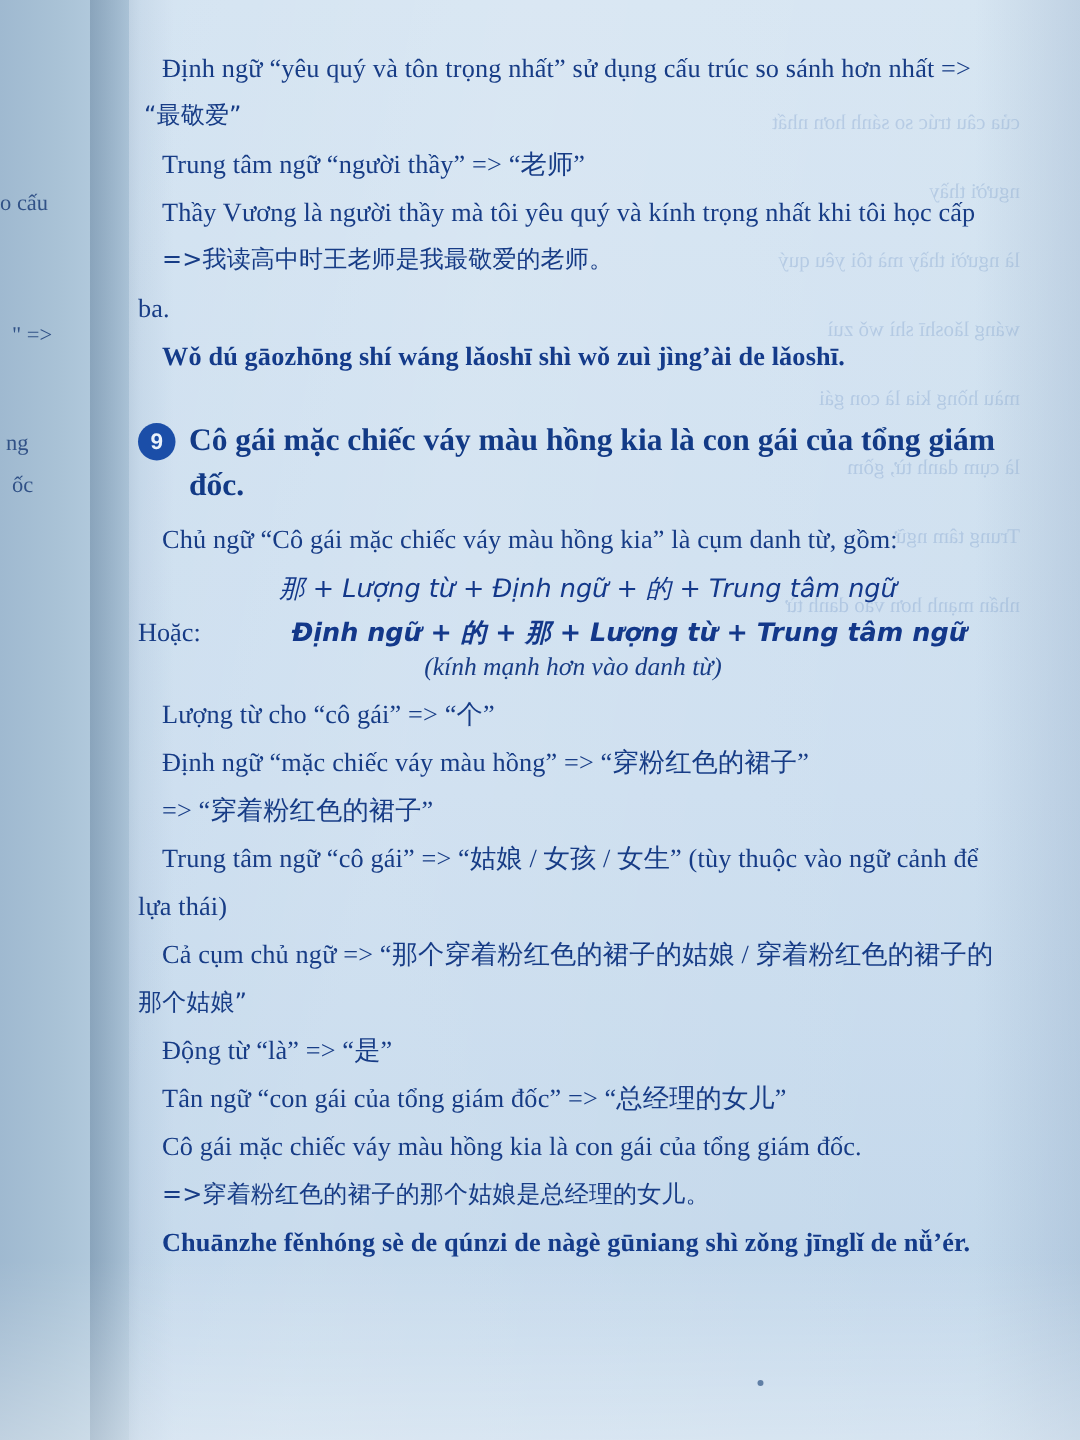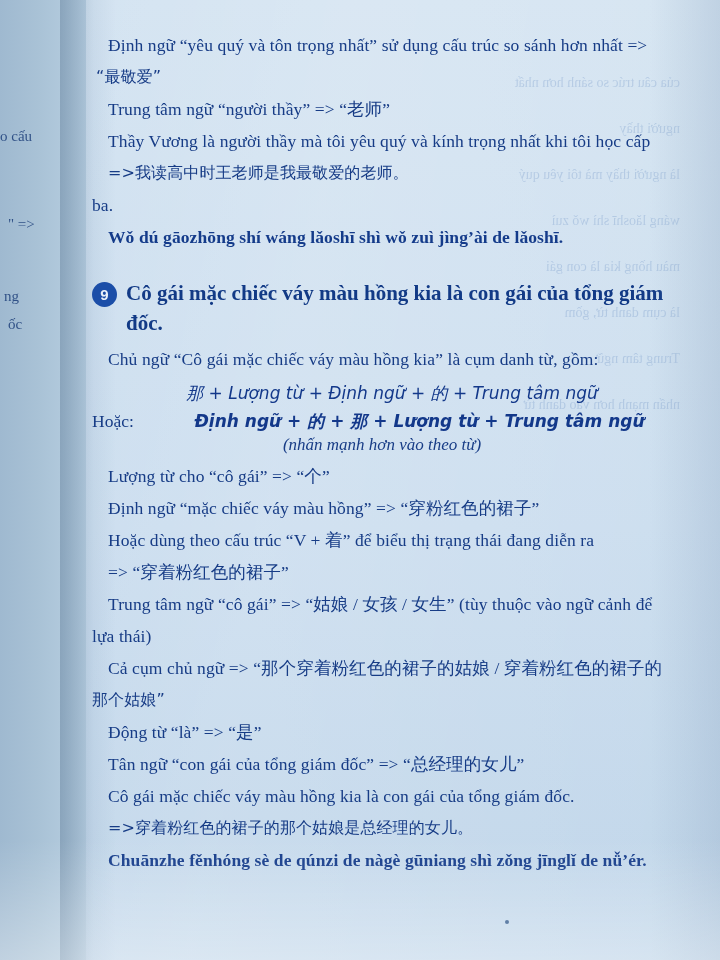--- a/index.html
+++ b/index.html
@@ -227,25 +227,24 @@
 
     <p class="line ind">Chủ ngữ “Cô gái mặc chiếc váy màu hồng kia” là cụm danh từ, gồm:</p>
 
     <div class="formula cjk">那 + Lượng từ + Định ngữ + 的 + Trung tâm ngữ</div>
 
     <div class="formula-row">
       <div class="lead">Hoặc:</div>
       <div class="body cjk">Định ngữ + 的 + 那 + Lượng từ + Trung tâm ngữ</div>
     </div>
 
-    <div class="note">(nhấn mạnh hơn vào theo từ)</div>
+    <div class="note">(kính mạnh hơn vào danh từ)</div>
 
     <p class="line ind">Lượng từ cho “cô gái” =&gt; “个”</p>
     <p class="line ind">Định ngữ “mặc chiếc váy màu hồng” =&gt; “穿粉红色的裙子”</p>
-    <p class="line ind">Hoặc dùng theo cấu trúc “V + 着” để biểu thị trạng thái đang diễn ra</p>
     <p class="line ind">=&gt; “穿着粉红色的裙子”</p>
     <p class="line ind">Trung tâm ngữ “cô gái” =&gt; “姑娘 / 女孩 / 女生” (tùy thuộc vào ngữ cảnh để</p>
     <p class="line">lựa thái)</p>
     <p class="line ind">Cả cụm chủ ngữ =&gt; “那个穿着粉红色的裙子的姑娘 / 穿着粉红色的裙子的</p>
     <p class="line cjk">那个姑娘”</p>
     <p class="line ind">Động từ “là” =&gt; “是”</p>
     <p class="line ind">Tân ngữ “con gái của tổng giám đốc” =&gt; “总经理的女儿”</p>
     <p class="line ind">Cô gái mặc chiếc váy màu hồng kia là con gái của tổng giám đốc.</p>
     <p class="line ind cjk">=&gt;穿着粉红色的裙子的那个姑娘是总经理的女儿。</p>
     <p class="line ind pinyin">Chuānzhe fěnhóng sè de qúnzi de nàgè gūniang shì zǒng jīnglǐ de nǚ’ér.</p>

